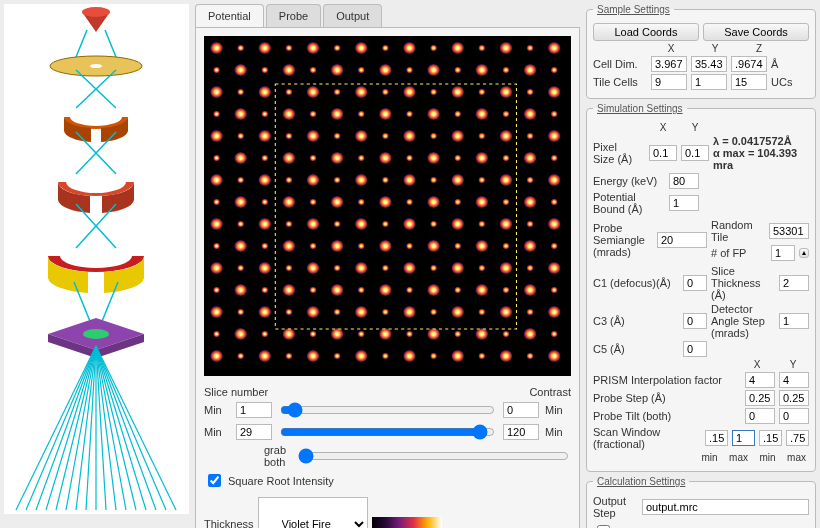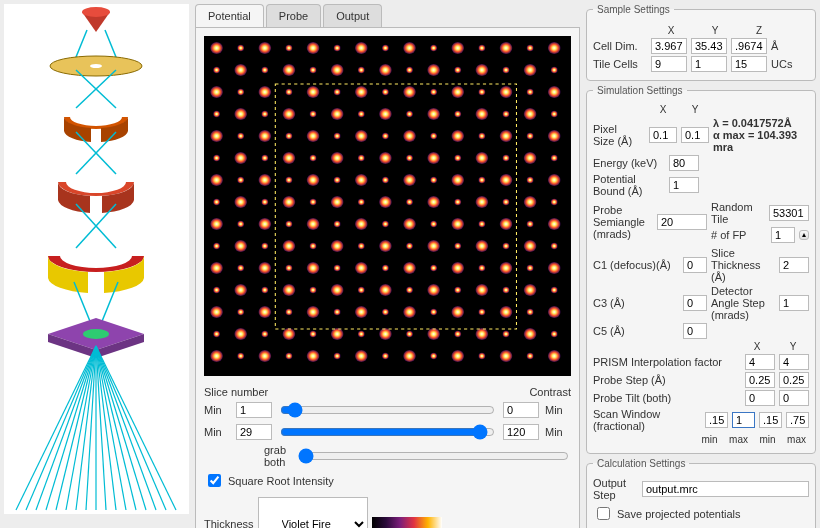--- a/index.html
+++ b/index.html
@@ -7,21 +7,21 @@
 .left-diagram { width: 185px; height: 510px; background: #fff; position: relative; }
 .main { flex: 1; display: flex; gap: 6px; }
 .center { flex: 1; display: flex; flex-direction: column; }
 .right { width: 230px; display: flex; flex-direction: column; gap: 4px; }
 .tabs { display: flex; }
 .tab { padding: 5px 12px; background: #ddd; border: 1px solid #bbb; border-bottom: none; border-radius: 4px 4px 0 0; margin-right: 2px; cursor: pointer; }
 .tab.active { background: #f5f5f5; }
 .tab-body { background: #f5f5f5; border: 1px solid #bbb; padding: 8px; flex: 1; display: flex; flex-direction: column; }
 .potential-view { width: 100%; height: 340px; background: #000; position: relative; }
 fieldset { border: 1px solid #bbb; border-radius: 4px; padding: 6px; margin: 0; background: #f5f5f5; }
-legend { padding: 0 4px; font-size: 10px; color: #555; }
+legend { padding: 0 4px; font-size: 10px; color: #555; text-decoration: underline; }
 .row { display: flex; align-items: center; gap: 4px; margin: 2px 0; }
 input[type="text"] { border: 1px solid #bbb; padding: 1px 3px; font-size: 11px; width: 36px; background: #fff; }
 input[type="text"].wide { width: 100%; }
 button { border: 1px solid #bbb; background: linear-gradient(#f8f8f8,#e0e0e0); padding: 2px 8px; border-radius: 3px; cursor: pointer; font-size: 11px; }
 input[type="range"] { flex: 1; }
 .lbl { font-size: 11px; color: #333; }
 .colormap-strip { display: inline-block; width: 70px; height: 14px; background: linear-gradient(90deg, #000 0%, #2a0a3a 20%, #7b1e7a 40%, #e13342 60%, #ffb300 80%, #fff 100%); vertical-align: middle; }
 .checkbox-row { display: flex; align-items: center; gap: 4px; margin: 3px 0; }
 .slider-controls { margin-top: 8px; }
 .slider-line { display: flex; align-items: center; gap: 6px; margin: 2px 0; }
@@ -393,20 +393,22 @@
         <select><option>Violet Fire</option></select>
         <span class="colormap-strip"></span>
       </div>
     </div>
   </div>
 
   <div class="right">
     <fieldset>
       <legend>Sample Settings</legend>
       <div class="row">
+        <button style="flex:1;">Load Coords</button>
+        <button style="flex:1;">Save Coords</button>
       </div>
       <div class="row">
           <span style="width:54px;"></span>
         <span class="small-hdr" style="width:40px;">X</span>
         <span class="small-hdr" style="width:40px;">Y</span>
         <span class="small-hdr" style="width:40px;">Z</span>
       </div>
       <div class="row">
           <span class="lbl" style="width:54px;">Cell Dim.</span>
         <input type="text" value="3.967" style="">

